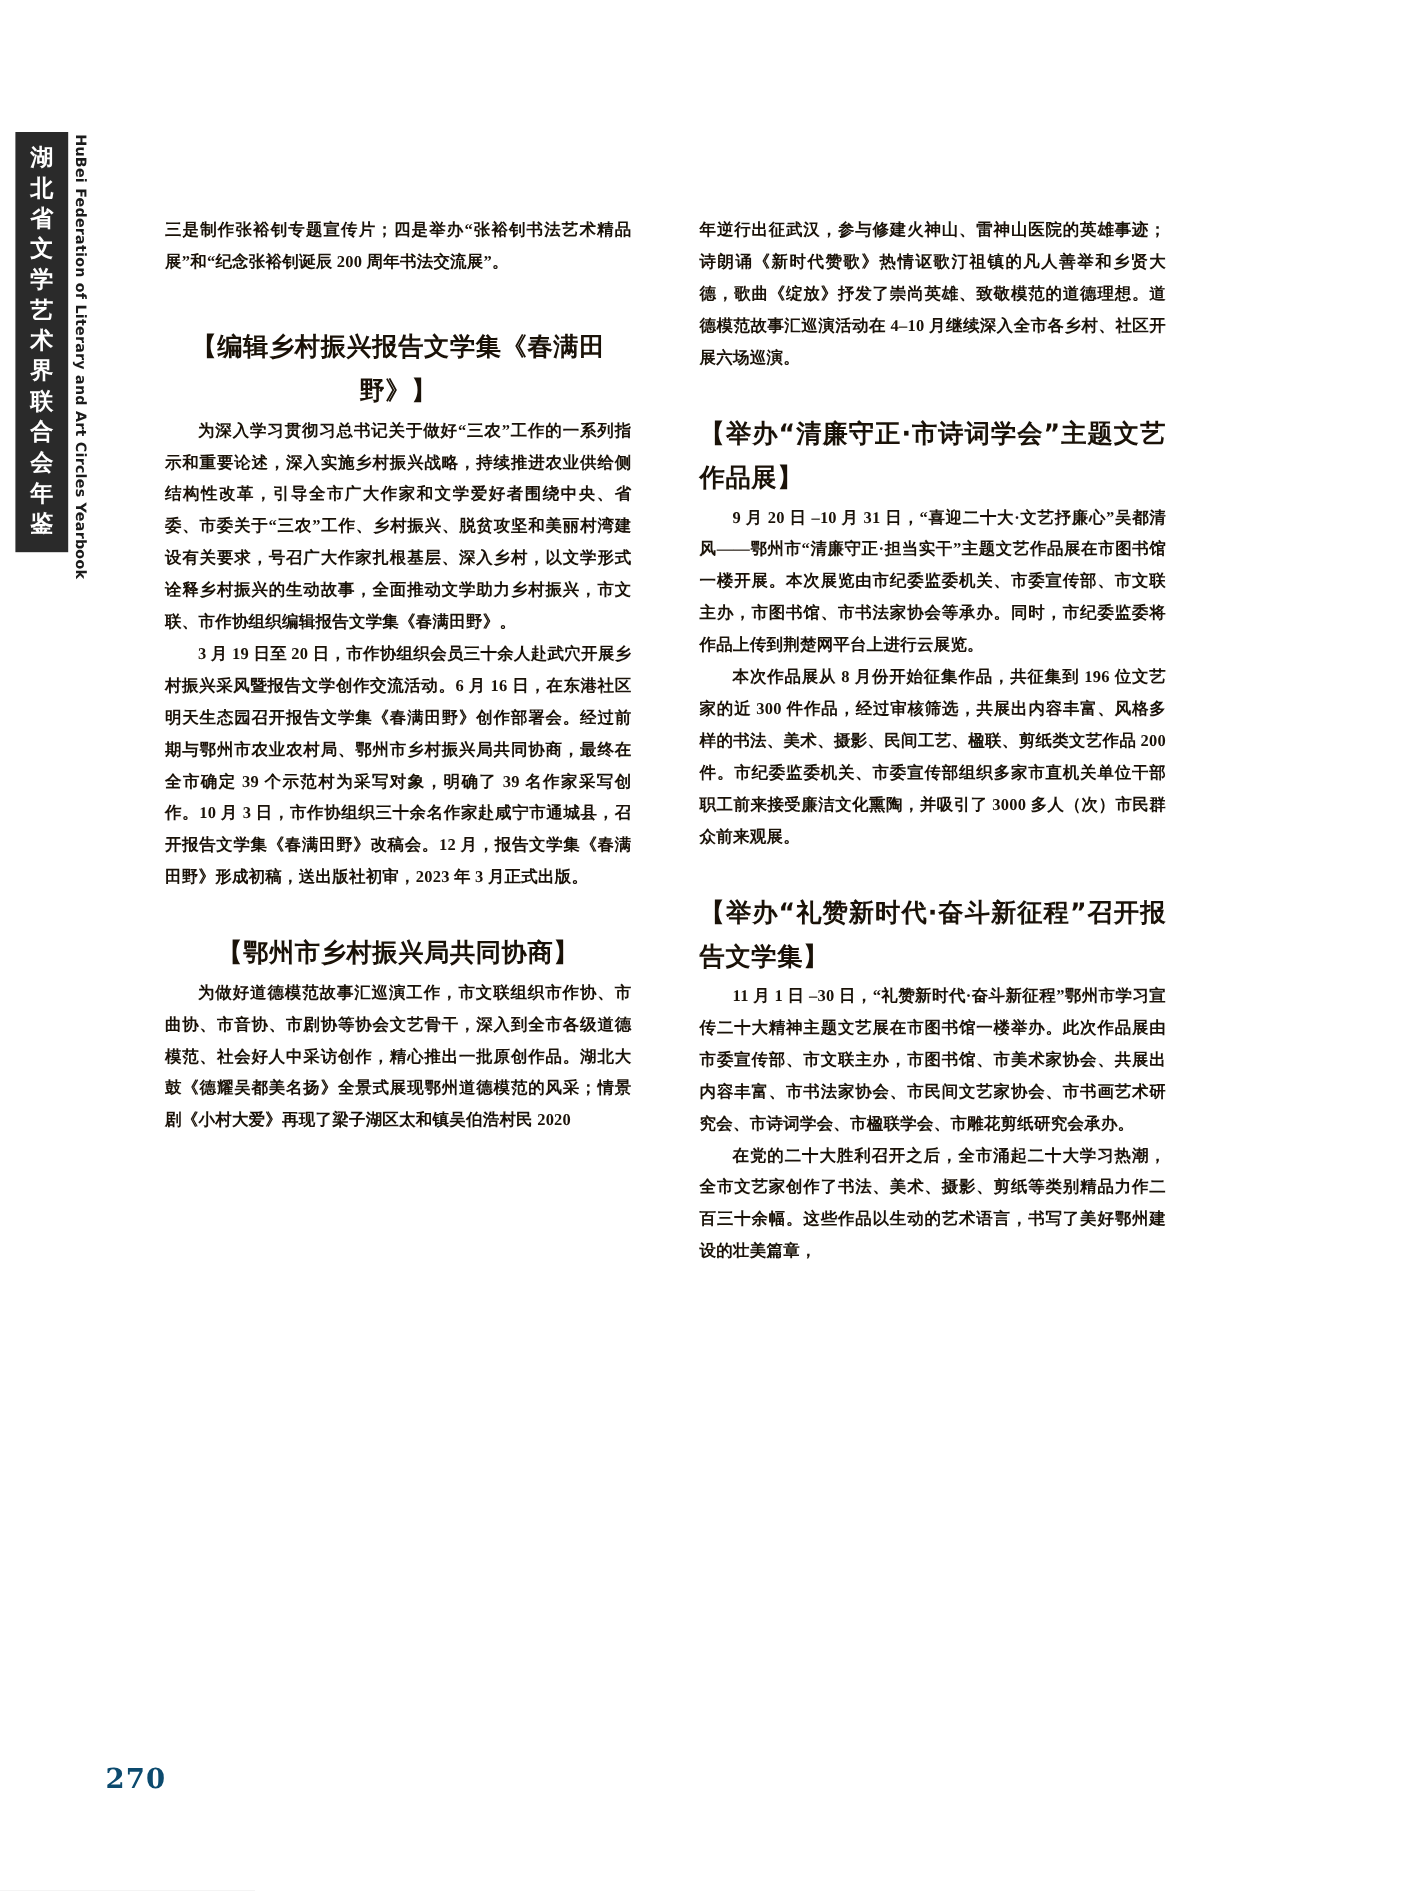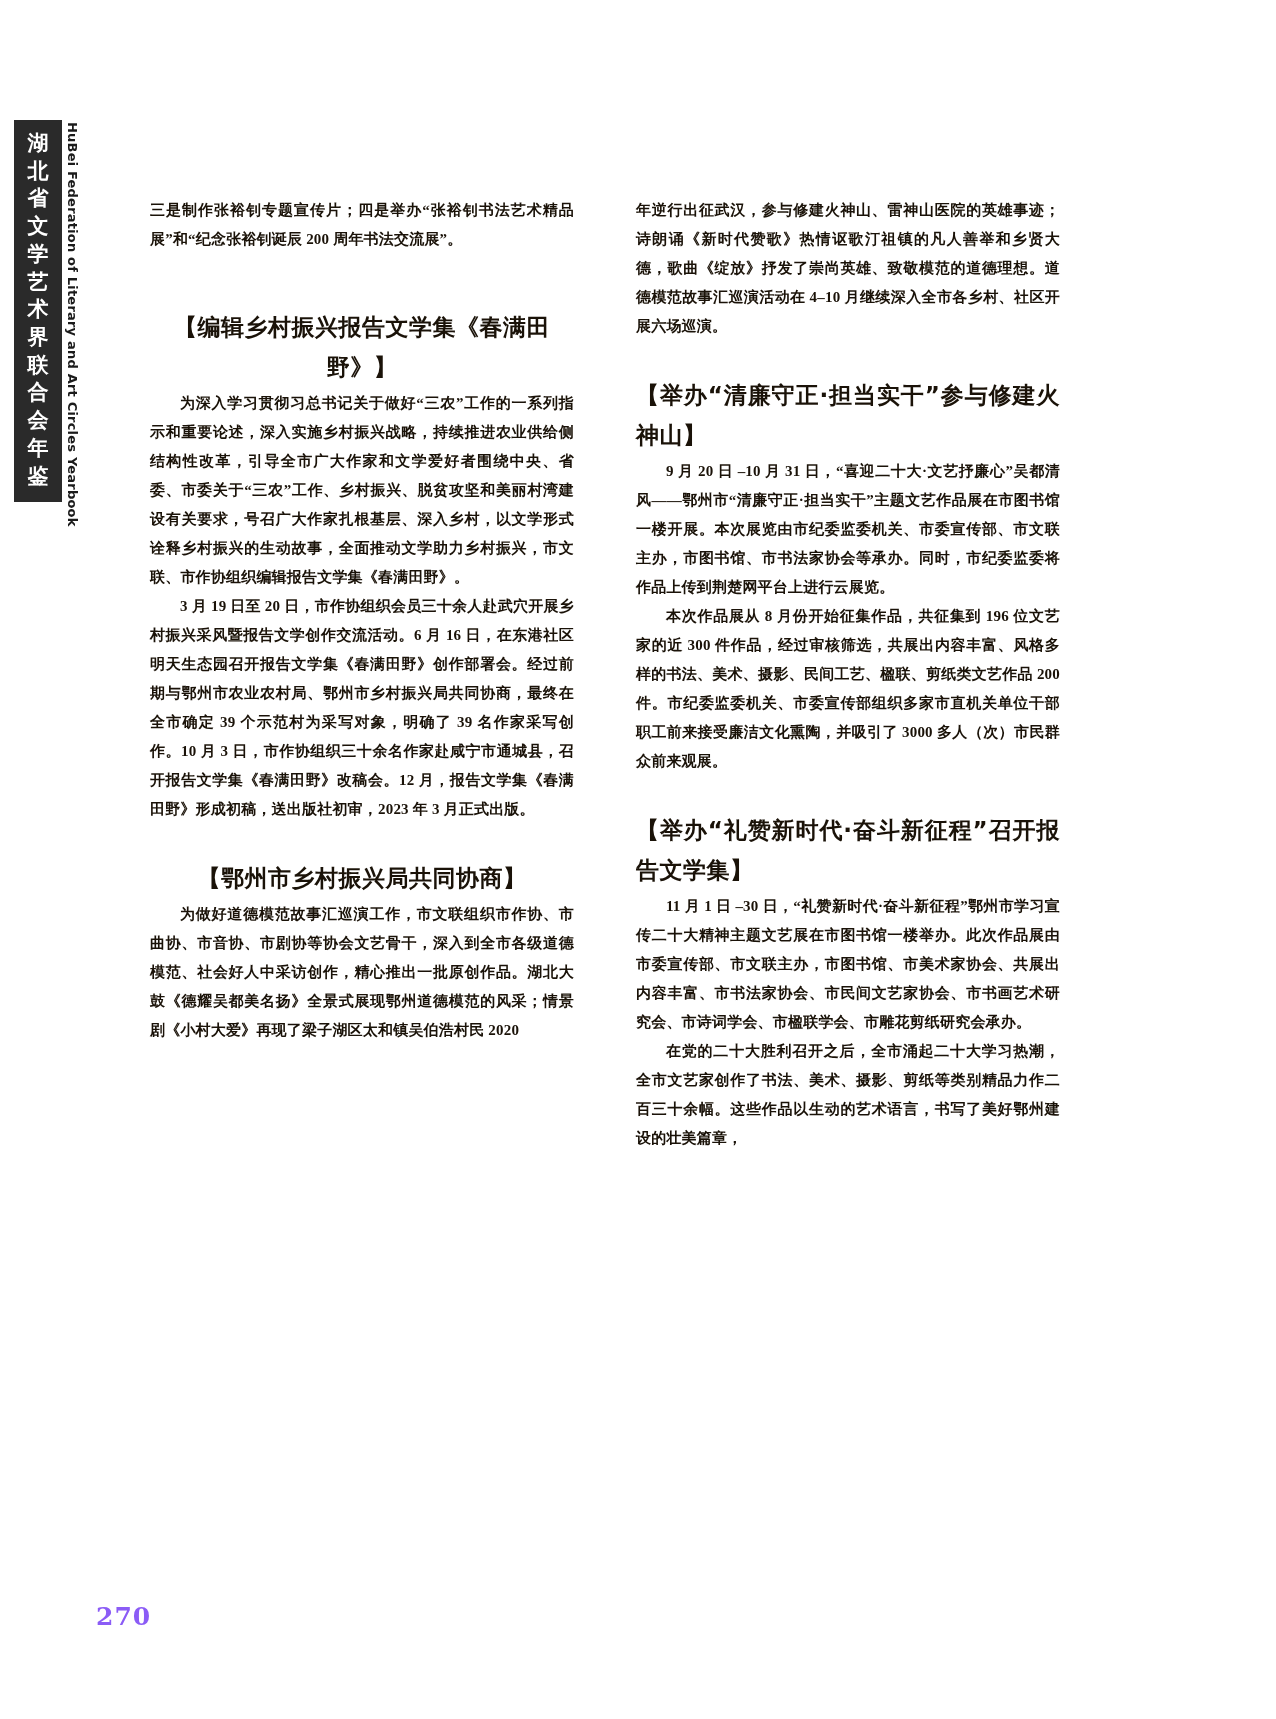--- a/index.html
+++ b/index.html
@@ -100,30 +100,30 @@
   h2.sec {
     margin: 34px 0 2px 0;
     font-size: 23px;
     line-height: 40px;
     font-weight: 900;
     letter-spacing: 0.5px;
     font-family: "DejaVu Sans", "Liberation Sans", sans-serif;
     text-align: justify;
   }
   h2.sec.center { text-align: center; }
-  h2.first { margin-top: 53px; }
+  h2.first { margin-top: 42px; }
 
   .pagenum {
     position: absolute;
     left: 96px;
     bottom: 88px;
     font-family: "DejaVu Serif", "Liberation Serif", serif;
     font-size: 25px;
     font-weight: 700;
-    color: #8b5cf6;
+    color: #0c4a6e;
     letter-spacing: 1px;
   }
 </style>
 </head>
 <body>
 
 <div class="page">
 
 
   <div class="vbar">
@@ -158,21 +158,21 @@
       <p class="body">3 月 19 日至 20 日，市作协组织会员三十余人赴武穴开展乡村振兴采风暨报告文学创作交流活动。6 月 16 日，在东港社区明天生态园召开报告文学集《春满田野》创作部署会。经过前期与鄂州市农业农村局、鄂州市乡村振兴局共同协商，最终在全市确定 39 个示范村为采写对象，明确了 39 名作家采写创作。10 月 3 日，市作协组织三十余名作家赴咸宁市通城县，召开报告文学集《春满田野》改稿会。12 月，报告文学集《春满田野》形成初稿，送出版社初审，2023 年 3 月正式出版。</p>
 
       <h2 class="sec center">【鄂州市乡村振兴局共同协商】</h2>
 
       <p class="body">为做好道德模范故事汇巡演工作，市文联组织市作协、市曲协、市音协、市剧协等协会文艺骨干，深入到全市各级道德模范、社会好人中采访创作，精心推出一批原创作品。湖北大鼓《德耀吴都美名扬》全景式展现鄂州道德模范的风采；情景剧《小村大爱》再现了梁子湖区太和镇吴伯浩村民 2020</p>
     </div>
 
     <div class="col">
       <p class="body cont">年逆行出征武汉，参与修建火神山、雷神山医院的英雄事迹；诗朗诵《新时代赞歌》热情讴歌汀祖镇的凡人善举和乡贤大德，歌曲《绽放》抒发了崇尚英雄、致敬模范的道德理想。道德模范故事汇巡演活动在 4–10 月继续深入全市各乡村、社区开展六场巡演。</p>
 
-      <h2 class="sec">【举办“清廉守正·担当实干”参与修建火神山】</h2>
+      <h2 class="sec">【举办“清廉守正·市诗词学会”主题文艺作品展】</h2>
 
       <p class="body">9 月 20 日 –10 月 31 日，“喜迎二十大·文艺抒廉心”吴都清风——鄂州市“清廉守正·担当实干”主题文艺作品展在市图书馆一楼开展。本次展览由市纪委监委机关、市委宣传部、市文联主办，市图书馆、市书法家协会等承办。同时，市纪委监委将作品上传到荆楚网平台上进行云展览。</p>
 
       <p class="body">
         <span>本次作品展从 8 月份开始征集作品，共征集到 196 位文艺家的近 300 件作品，经过审核筛选，共展出内容丰富、风格多样的书法、美术、摄影、民间工艺、楹联、剪纸类文艺作品 200 件。</span><b>市纪委监委机关、市委宣传部组织多家市直机关单位干部职工前来接受廉洁文化熏陶，并吸引了 3000 多人（次）市民群众前来观展。</b>
       </p>
 
       <h2 class="sec">【举办“礼赞新时代·奋斗新征程”召开报告文学集】</h2>
 
       <p class="body">

